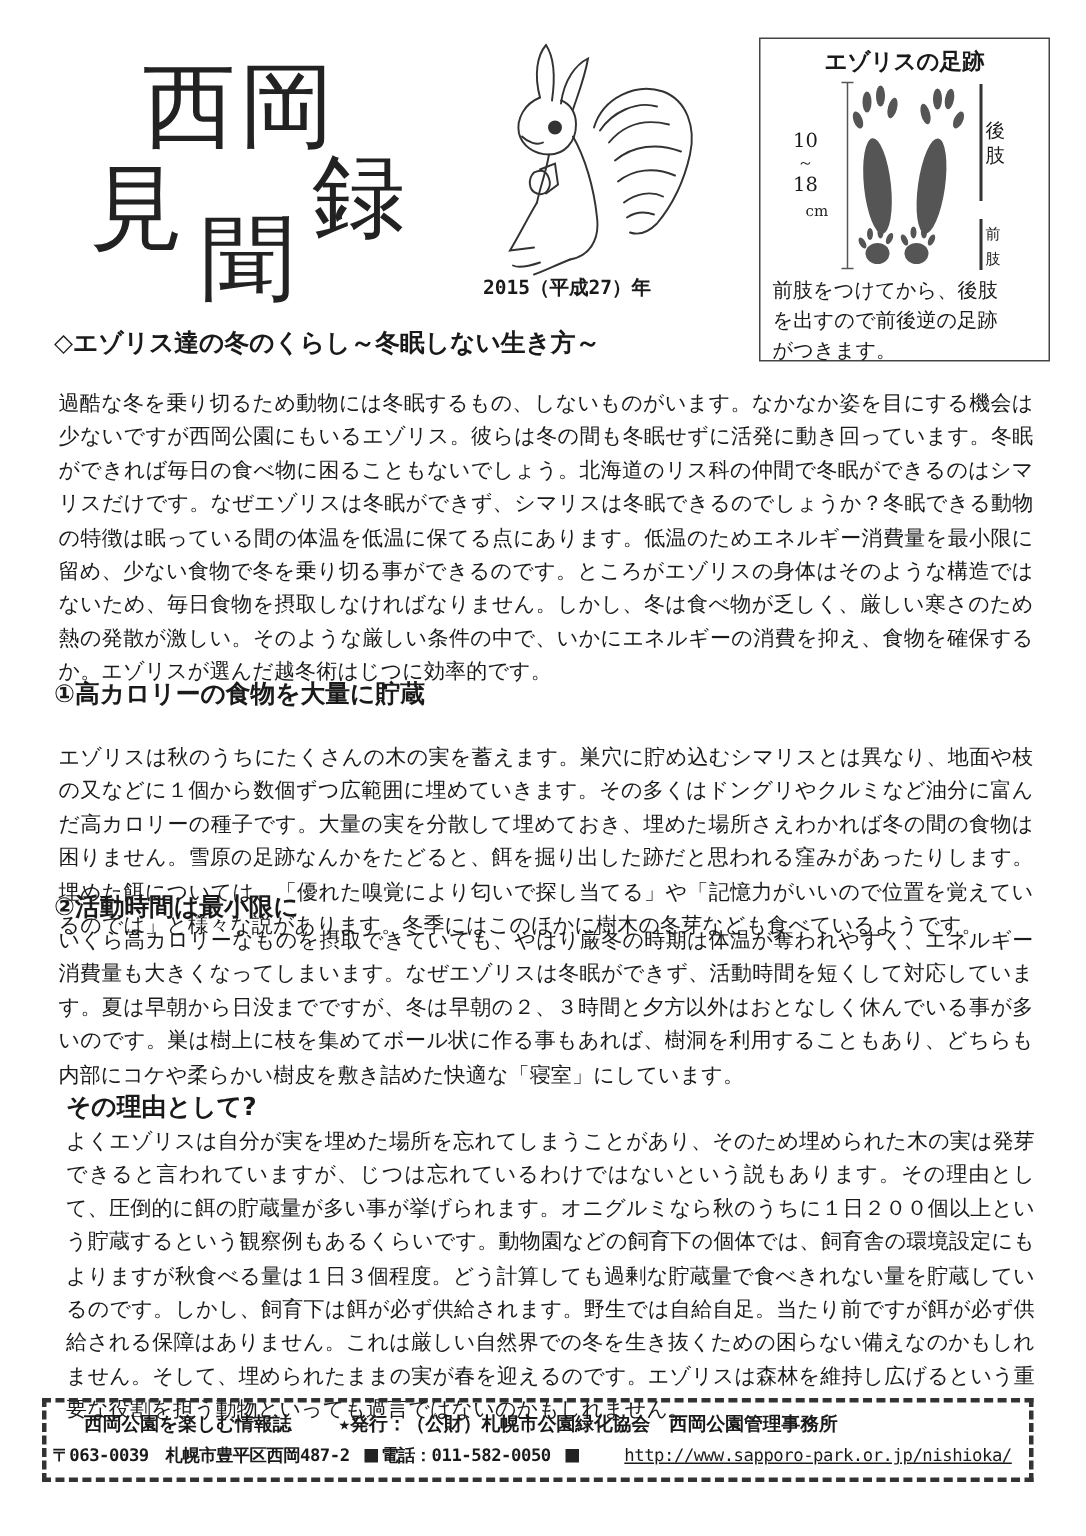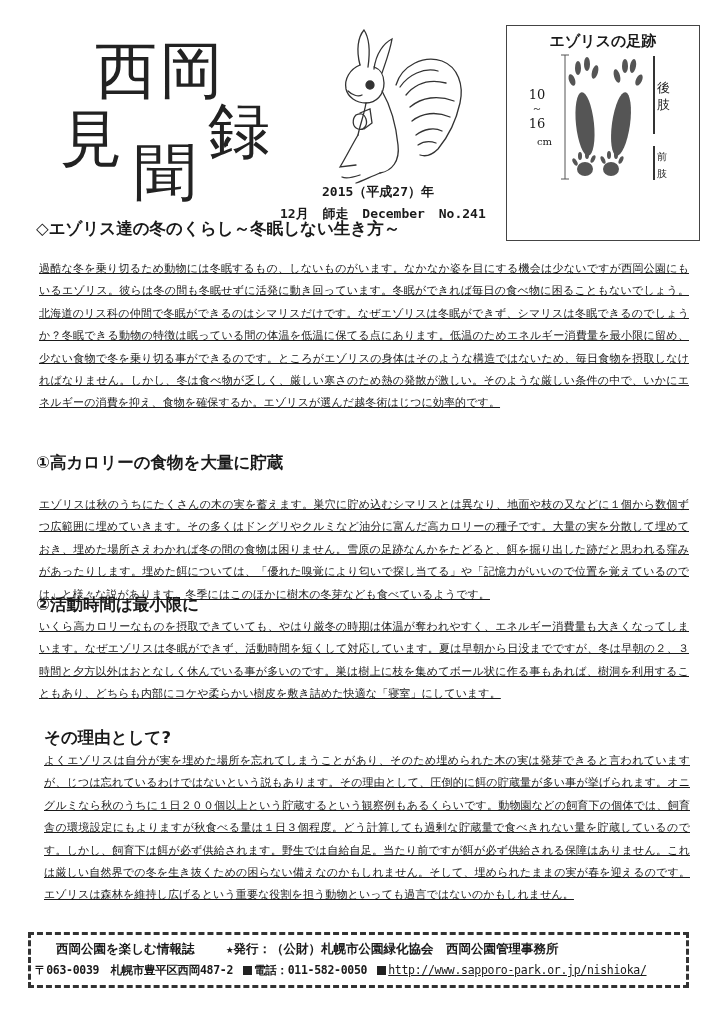--- a/index.html
+++ b/index.html
@@ -27,30 +27,30 @@
     font-family:"DejaVu Sans","Liberation Sans",sans-serif;}
   .fp-size{position:absolute;left:18px;top:60px;font-size:13px;text-align:center;line-height:17px;width:24px;}
   .fp-size small{font-size:10px;margin-left:12px;}
   .fp-hind-label{position:absolute;left:150px;top:53px;font-size:13px;line-height:17px;width:14px;}
   .fp-fore-label{position:absolute;left:150px;top:122px;font-size:10px;line-height:17px;width:14px;}
   .fp-caption{position:absolute;left:8px;top:158px;width:162px;font-size:13.5px;line-height:20px;}
 
   
   .h-main{left:36px;top:218px;font-size:16.5px;font-weight:bold;font-family:"DejaVu Sans","Liberation Sans",sans-serif;}
   .h-sub{font-size:16.5px;font-weight:bold;font-family:"DejaVu Sans","Liberation Sans",sans-serif;position:absolute;}
-  .para{position:absolute;left:39px;width:650px;font-size:11px;line-height:22.4px;text-align:justify;letter-spacing:0.1px;text-decoration:underline;}
+  .para{position:absolute;left:39px;width:650px;font-size:14px;line-height:22.4px;text-align:justify;letter-spacing:0.1px;}
 
   
   .footer{left:28px;top:932px;width:661px;height:56px;border:3px dashed #333;box-sizing:border-box;}
   .foot1{position:absolute;left:13px;right:0;top:6px;font-size:12.5px;font-weight:bold;
     font-family:Liberation Mono, monospace;text-align:left;}
   .foot1 span{margin:0 12px;}
   .foot2{position:absolute;left:4px;top:28px;font-size:11.5px;font-weight:bold;white-space:nowrap;
     font-family:"DejaVu Sans Mono","Liberation Mono",monospace;letter-spacing:-0.3px;}
-  .foot2 .u{text-decoration:underline;font-weight:normal;}
+  .foot2 .u{text-decoration:underline;font-weight:normal;margin-left:28px;}
   .sq{display:inline-block;width:9px;height:9px;background:#222;margin:0 2px 0 10px;vertical-align:-1px;}
 </style>
 </head>
 <body>
 
 <div class="abs" style="left:0;top:0;width:500px;height:225px;">
   <span class="title-char t1">西</span>
   <span class="title-char t2">岡</span>
   <span class="title-char t3">見</span>
   <span class="title-char t5">聞</span>
@@ -78,34 +78,28 @@
     <path d="M66 60 C72 40 94 30 112 36 C128 42 134 60 130 78 C126 96 118 112 108 124 C102 130 96 132 90 130"></path>
     <path d="M70 62 C78 50 94 42 108 46"></path>
     <path d="M76 70 C86 58 100 54 116 58"></path>
     <path d="M80 82 C92 72 108 70 124 76"></path>
     <path d="M82 96 C92 88 106 86 120 92"></path>
     <path d="M86 110 C94 104 104 102 112 106"></path>
     <path d="M88 120 C94 116 100 116 106 118"></path>
   </svg>
 
   <div class="abs issue-line1">2015（平成27）年</div>
-  <div class="abs issue-line2">
-    <span>12月</span>
-    <span>師走</span>
-    <span>December</span>
-    <span>No.241</span>
-  </div>
 </div>
 
 <div class="abs fp-box">
   <div class="fp-title">エゾリスの足跡</div>
   <div class="fp-size">
     <div>10</div>
     <div style="font-size:11px;line-height:12px;">～</div>
-    <div>16</div>
+    <div>18</div>
     <small>cm</small>
   </div>
   <svg class="abs" style="left:40px;top:26px;" width="115" height="130" viewBox="0 0 115 130">
 
     <line x1="18" y1="3" x2="18" y2="127" stroke="#555" stroke-width="1"></line>
     <line x1="14" y1="3" x2="22" y2="3" stroke="#555" stroke-width="1"></line>
     <line x1="14" y1="127" x2="22" y2="127" stroke="#555" stroke-width="1"></line>
 
     <g fill="#555">
       <ellipse cx="38" cy="72" rx="9" ry="32" transform="rotate(-6 38 72)"></ellipse>
@@ -129,20 +123,21 @@
       <ellipse cx="62" cy="103" rx="2" ry="4"></ellipse>
       <ellipse cx="69" cy="103" rx="2" ry="4"></ellipse>
       <ellipse cx="74" cy="108" rx="2" ry="4" transform="rotate(25 74 108)"></ellipse>
     </g>
 
     <line x1="107" y1="4" x2="107" y2="82" stroke="#333" stroke-width="2"></line>
     <line x1="107" y1="94" x2="107" y2="128" stroke="#333" stroke-width="2"></line>
   </svg>
   <div class="fp-hind-label">後肢</div>
   <div class="fp-fore-label">前肢</div>
+  <div class="fp-caption">前肢をつけてから、後肢を出すので前後逆の足跡がつきます。</div>
 </div>
 
 <div class="abs h-main">◇エゾリス達の冬のくらし～冬眠しない生き方～</div>
 <div class="para" style="top:258px;">過酷な冬を乗り切るため動物には冬眠するもの、しないものがいます。なかなか姿を目にする機会は少ないですが西岡公園にもいるエゾリス。彼らは冬の間も冬眠せずに活発に動き回っています。冬眠ができれば毎日の食べ物に困ることもないでしょう。北海道のリス科の仲間で冬眠ができるのはシマリスだけです。なぜエゾリスは冬眠ができず、シマリスは冬眠できるのでしょうか？冬眠できる動物の特徴は眠っている間の体温を低温に保てる点にあります。低温のためエネルギー消費量を最小限に留め、少ない食物で冬を乗り切る事ができるのです。ところがエゾリスの身体はそのような構造ではないため、毎日食物を摂取しなければなりません。しかし、冬は食べ物が乏しく、厳しい寒さのため熱の発散が激しい。そのような厳しい条件の中で、いかにエネルギーの消費を抑え、食物を確保するか。エゾリスが選んだ越冬術はじつに効率的です。</div>
 
 <div class="h-sub" style="left:36px;top:452px;">①高カロリーの食物を大量に貯蔵</div>
 <div class="para" style="top:455px;margin-top:39px;">エゾリスは秋のうちにたくさんの木の実を蓄えます。巣穴に貯め込むシマリスとは異なり、地面や枝の又などに１個から数個ずつ広範囲に埋めていきます。その多くはドングリやクルミなど油分に富んだ高カロリーの種子です。大量の実を分散して埋めておき、埋めた場所さえわかれば冬の間の食物は困りません。雪原の足跡なんかをたどると、餌を掘り出した跡だと思われる窪みがあったりします。埋めた餌については、「優れた嗅覚により匂いで探し当てる」や「記憶力がいいので位置を覚えているのでは」と様々な説があります。冬季にはこのほかに樹木の冬芽なども食べているようです。</div>
 
 <div class="h-sub" style="left:36px;top:594px;">②活動時間は最小限に</div>
 <div class="para" style="top:616px;">いくら高カロリーなものを摂取できていても、やはり厳冬の時期は体温が奪われやすく、エネルギー消費量も大きくなってしまいます。なぜエゾリスは冬眠ができず、活動時間を短くして対応しています。夏は早朝から日没までですが、冬は早朝の２、３時間と夕方以外はおとなしく休んでいる事が多いのです。巣は樹上に枝を集めてボール状に作る事もあれば、樹洞を利用することもあり、どちらも内部にコケや柔らかい樹皮を敷き詰めた快適な「寝室」にしています。</div>

